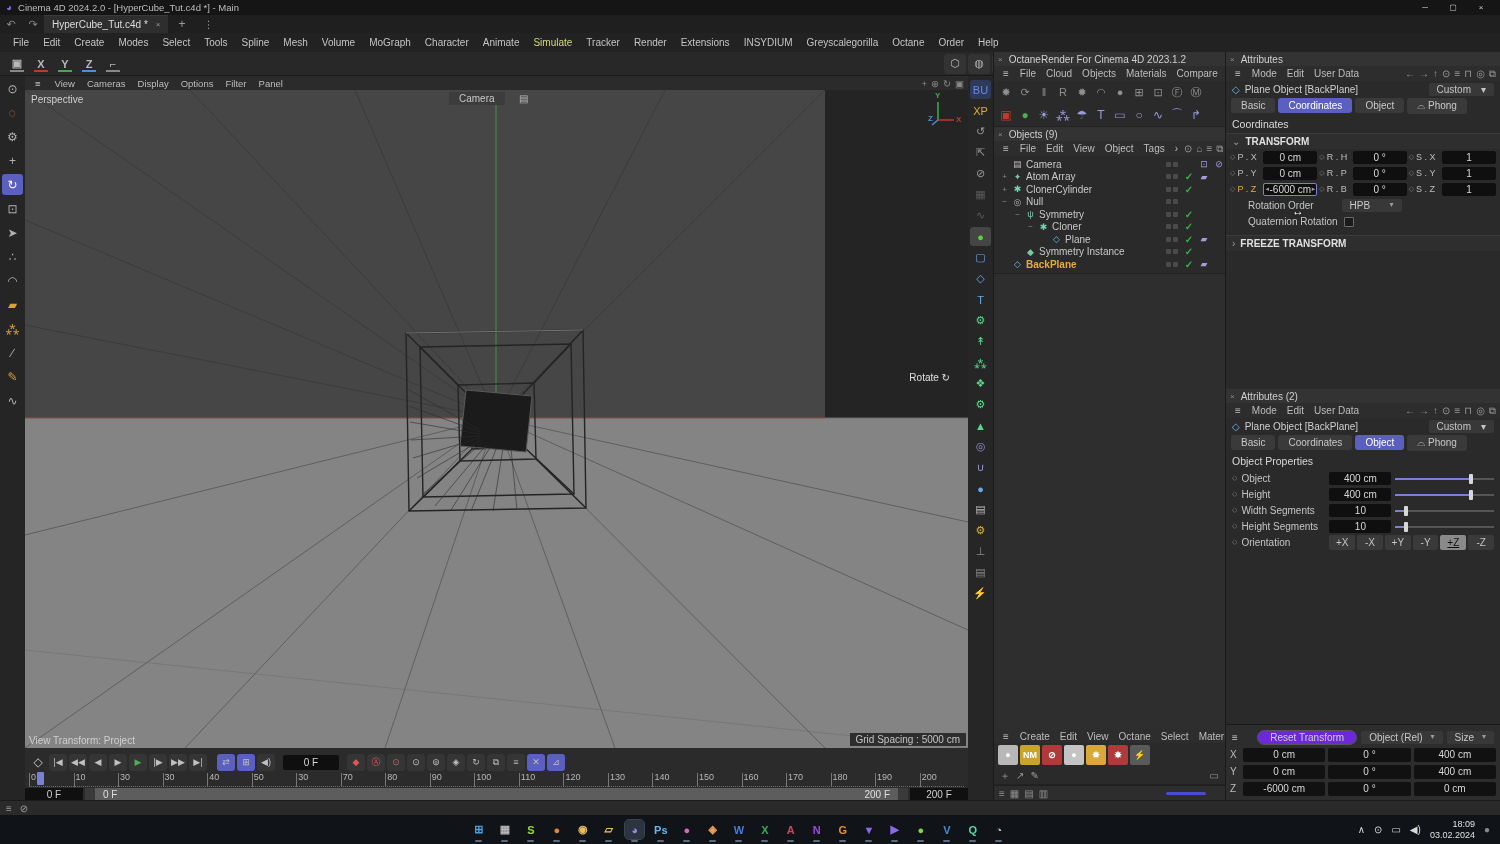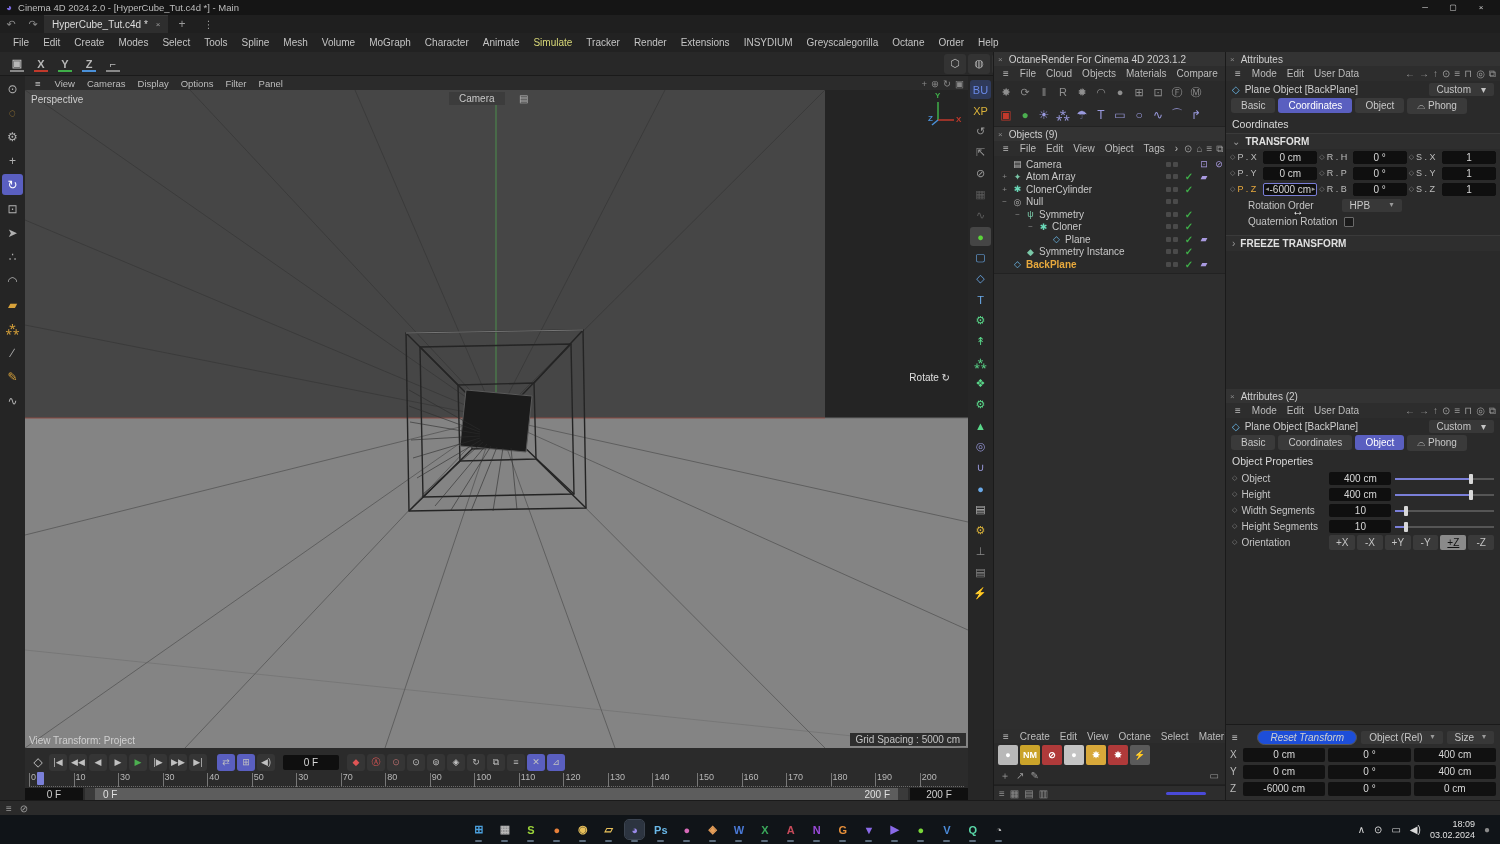--- a/index.html
+++ b/index.html
@@ -160,21 +160,21 @@
   .proprow .slider .track { position:absolute; left:0; right:0; top:6px; height:2px; background:#555; }
   .proprow .slider .fill { position:absolute; left:0; top:6px; height:2px; width:var(--pct,50%); background:#7a7fd8; }
   .proprow .slider .thumb { position:absolute; left:var(--pct,50%); top:2px; width:4px; height:10px; background:#d8d8d8; border-radius:1px; }
   .orientbtns { display:flex; flex:1; gap:2px; }
   .orientbtns .ob { flex:1; background:#3a3a3a; border-radius:2px; text-align:center; padding:2px 0; color:#c4c4c4; }
   .orientbtns .ob[data-active="true"] { background:#8a8a8a; color:#111; text-decoration:underline; }
 
   
   .coordmgr { border-top:1px solid #1a1a1a; background:#2d2d2d; padding:3px 4px; }
   .coordtop { display:flex; align-items:center; gap:4px; height:18px; padding:0 2px; }
-  .resetbtn { background:#1d4ed8; border:1px solid #555; border-radius:8px; padding:1px 12px; color:#d0d0d0; margin-left:auto;font-style:italic; }
+  .resetbtn { background:#6d28d9; border:1px solid #555; border-radius:8px; padding:1px 12px; color:#d0d0d0; margin-left:auto; }
   .coordrow { display:flex; align-items:center; gap:3px; height:17px; }
   .coordrow .axl { width:10px; color:#bdbdbd; }
   .coordrow .fld { flex:1; background:#111; border-radius:2px; height:14px; display:flex; align-items:center; justify-content:center; color:#d8d8d8; }
 
   
   .statusbar { position:absolute; left:0; right:0; bottom:29px; height:15px; background:#2a2a2a; border-top:1px solid #1a1a1a; display:flex; align-items:center; gap:8px; padding:0 6px; color:#9a9a9a; }
   .taskbar { position:absolute; left:0; right:0; bottom:0; height:29px; background:#101418; display:flex; align-items:center; }
   .tbicons { display:flex; gap:7px; align-items:center; margin:0 auto; padding-left:120px; }
   .tbi { width:19px; height:19px; border-radius:4px; display:flex; align-items:center; justify-content:center; font-size:11px; font-weight:bold; color:var(--c,#cfcfcf); position:relative; }
   .tbi[data-active="true"] { background:#2c3440; outline:1px solid #3c4450; }

